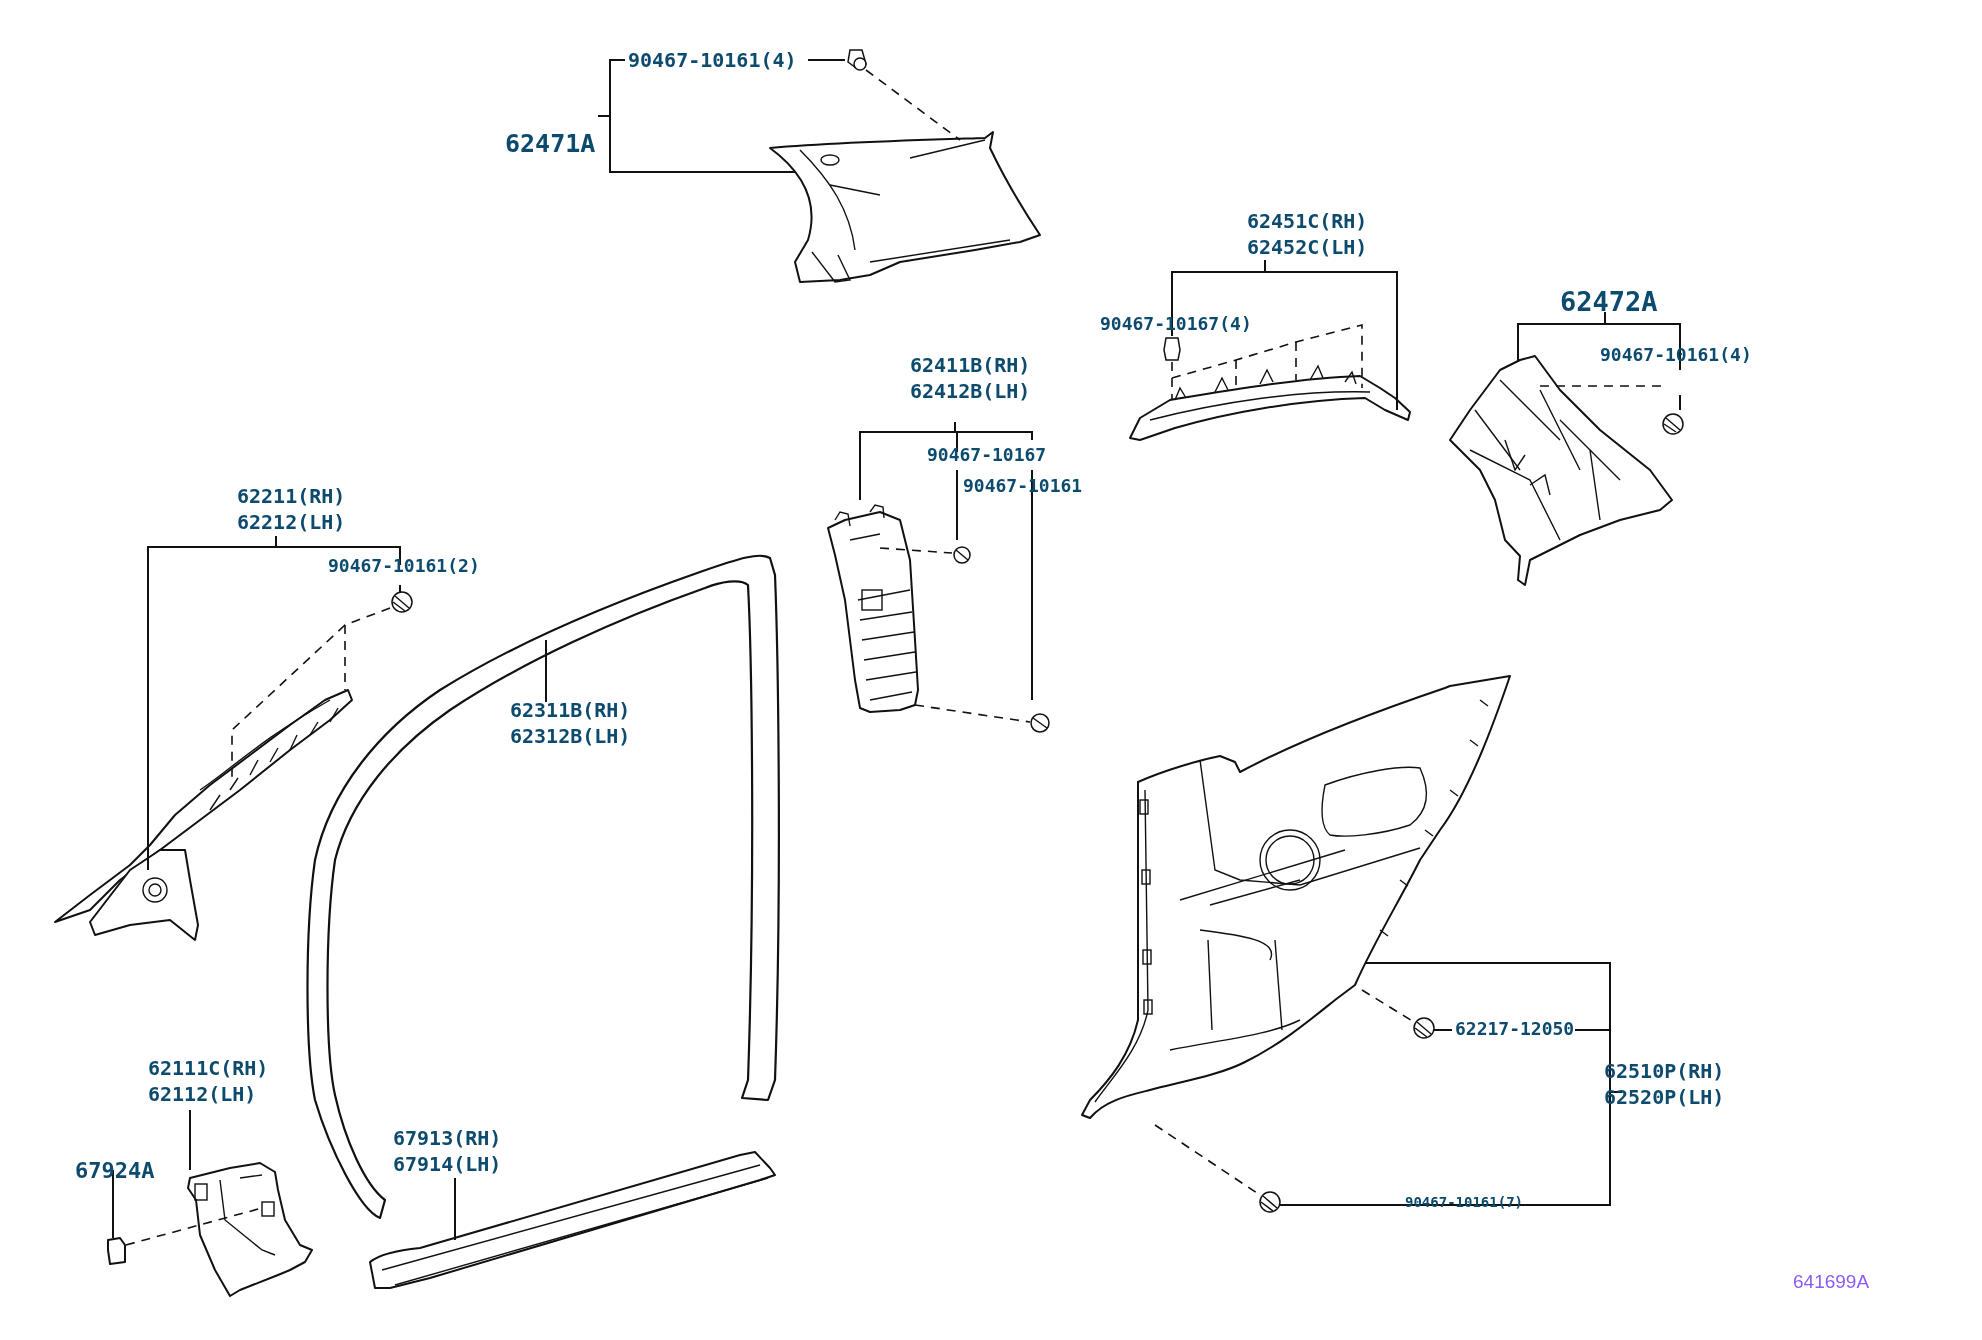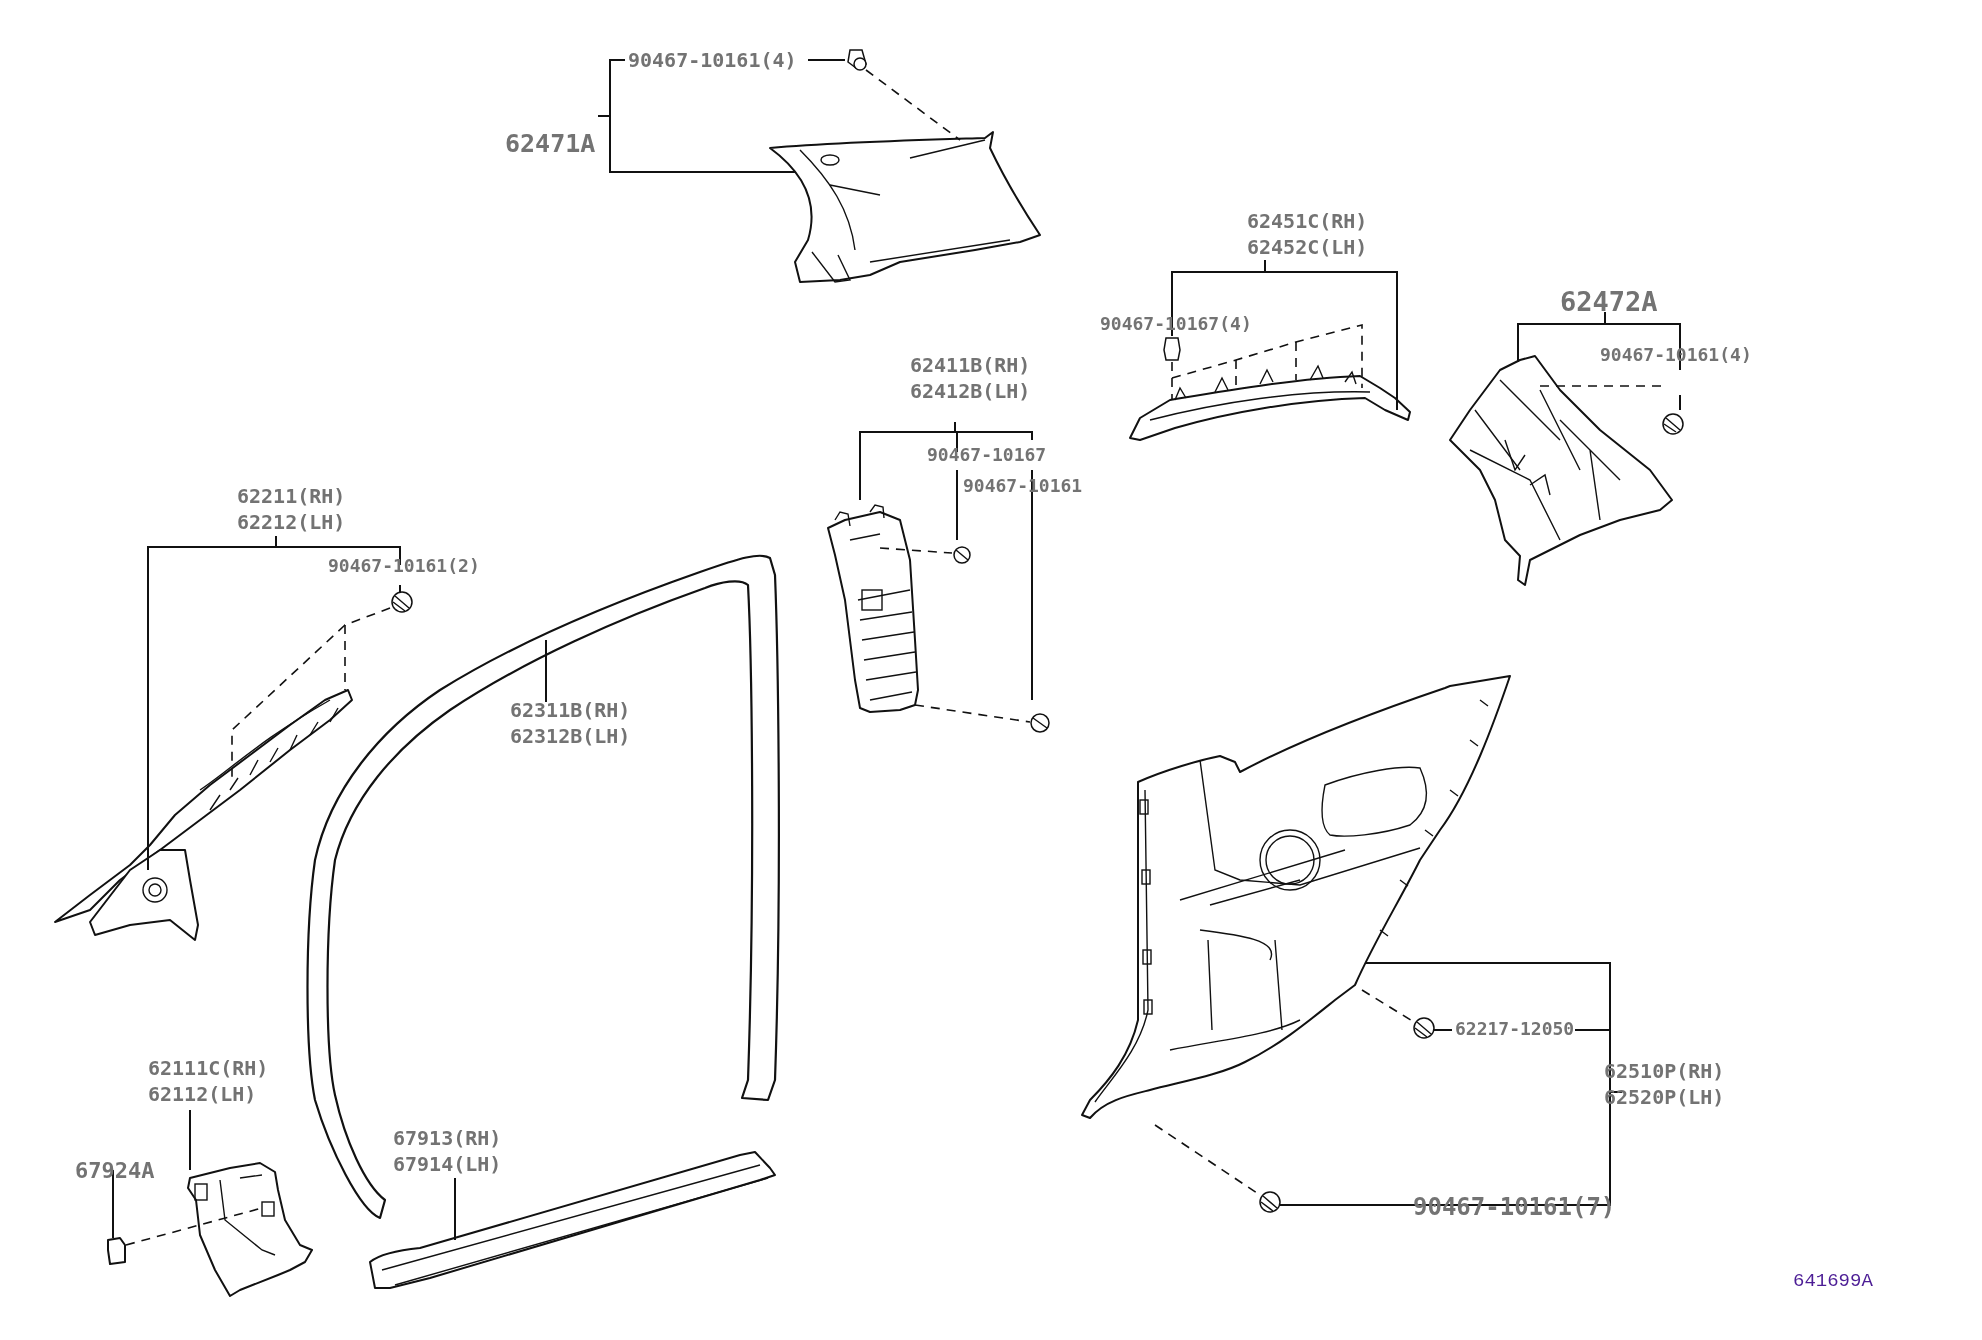--- a/index.html
+++ b/index.html
@@ -1,21 +1,21 @@
 <!DOCTYPE html>
 <html><head>
 <meta charset="utf-8">
 <style>
   html,body{margin:0;padding:0;background:#ffffff;}
   body{width:1982px;height:1340px;position:relative;overflow:hidden;}
   #art{position:absolute;left:0;top:0;width:1982px;height:1340px;}
-  .lbl{position:absolute;font-family:"DejaVu Sans Mono","Liberation Mono",monospace;font-weight:bold;color:#737373;white-space:nowrap;line-height:1;}
+  .lbl{position:absolute;font-family:"DejaVu Sans Mono","Liberation Mono",monospace;font-weight:bold;color:#0c4a6e;white-space:nowrap;line-height:1;}
   .big{font-size:25px;margin-top:27px;}
   .sm{font-size:20px;}
-  .ref{font-family:Liberation Mono, monospace;font-size:19px;font-weight:normal;color:#4c1d95;}
+  .ref{font-family:Liberation Sans, sans-serif;font-size:19px;font-weight:normal;color:#8b5cf6;}
   .stack span{display:block;line-height:26px;}
   .ln{stroke:#111;stroke-width:2;fill:none;}
   .dash{stroke:#111;stroke-width:1.6;fill:none;stroke-dasharray:9 7;}
   .part{stroke:#111;stroke-width:2;fill:#fff;stroke-linejoin:round;}
   .thin{stroke:#111;stroke-width:1.4;fill:none;}
   .clip{stroke:#111;stroke-width:1.5;fill:#fff;}
 </style>
 </head>
 <body>
 
@@ -206,15 +206,15 @@
 <div class="lbl sm stack" style="left:393px;top:1125px;">
   <span>67913(RH)</span>
   <span>67914(LH)</span>
 </div>
 
 <div class="lbl sm stack" style="left:1604px;top:1058px;">
   <span>62510P(RH)</span>
   <span>62520P(LH)</span>
 </div>
 <div class="lbl sm" style="left:1455px;top:1020px;font-size:18px;">62217-12050</div>
-<div class="lbl sm" style="left:1405px;top:1195px;font-size:24px;margin-left:8px;">90467-10161(7)</div>
+<div class="lbl sm" style="left:1405px;top:1195px;font-size:14px;">90467-10161(7)</div>
 
 <div class="lbl ref" style="left:1793px;top:1272px;">641699A</div>
 
 </body></html>

